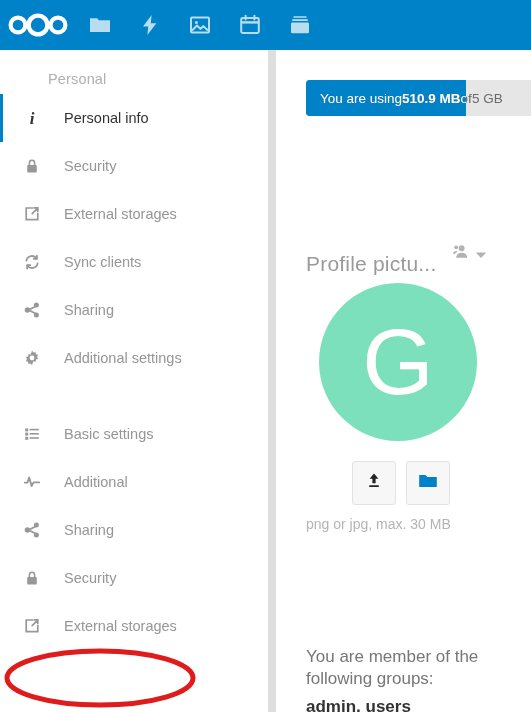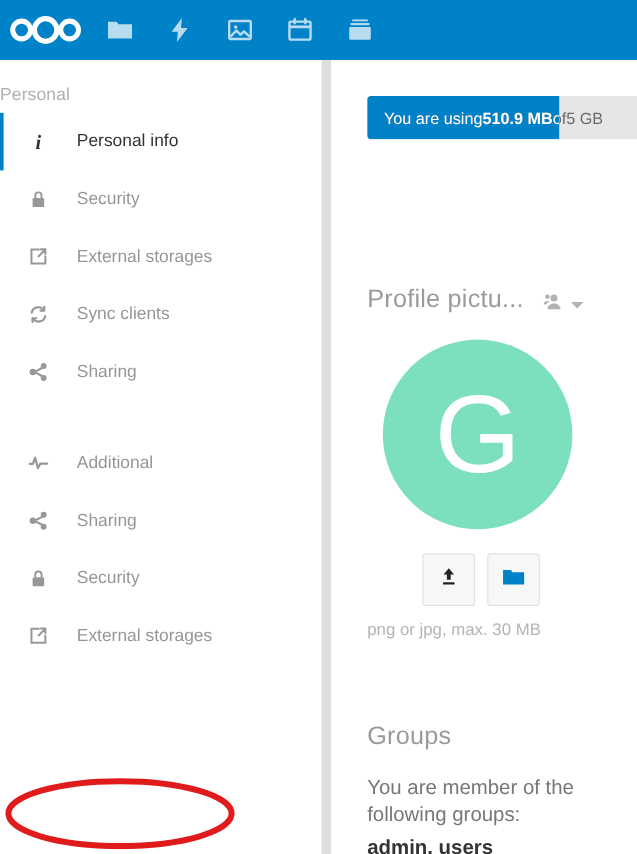--- a/index.html
+++ b/index.html
@@ -31,20 +31,21 @@
   .nav-icon svg { display: block; }
 
   
   .sidebar {
     position: absolute; top: 50px; left: 0;
     width: 268px; height: 662px;
     background: #ffffff;
   }
   .group-heading {
     height: 30px;
+    padding-left: 48px;
     display: flex; align-items: center;
     font-size: 14.5px;
     color: #b0b0b0;
     letter-spacing: .15px;
   }
   .nav-item {
     position: relative;
     height: 48px;
     display: flex; align-items: center;
     padding-left: 16px;
@@ -113,21 +114,21 @@
   .quota-clip .quota-text { color: #ffffff; }
   .quota-clip .quota-text .pre { color: #ffffff; font-weight: normal; }
 
   .section-title {
     position: absolute;
     font-size: 21px; font-weight: normal;
     color: #9a9a9a;
     letter-spacing: .2px;
     white-space: nowrap;
   }
-  #title-profile { top: 188px; left: 30px; text-align: right; }
+  #title-profile { top: 202px; left: 30px; text-align: right; }
   #title-groups  { top: 552px; left: 30px; }
 
   .pic-menu {
     position: absolute; top: 193px; left: 176px;
     display: flex; align-items: center; gap: 6px;
     cursor: pointer;
   }
 
   .avatar {
     position: absolute; top: 233px; left: 43px;
@@ -280,24 +281,46 @@
         <svg width="18" height="18" viewBox="0 0 18 18" fill="#555">
           <circle cx="13.4" cy="4" r="2.5"></circle>
             <circle cx="13.4" cy="14" r="2.5"></circle>
             <circle cx="4.4" cy="9" r="2.7"></circle>
           <path d="M5.4 8.1l7.2-3.6.8 1.6-7.2 3.6zM5.4 9.9l7.2 3.6.8-1.6-7.2-3.6z"></path>
         </svg>
       </span>
       <span class="lbl">Sharing</span>
     </div>
 
+    <div class="nav-item">
+      <span class="ico">
+        <svg width="18" height="18" viewBox="0 0 18 18" fill="#555">
+          <path d="M9 1.6l1.3 1.9 2.2-.6.4 2.3 2.2.6-1 2.1 1 2.1-2.2.6-.4 2.3-2.2-.6L9 16.4l-1.3-1.9-2.2.6-.4-2.3-2.2-.6 1-2.1-1-2.1 2.2-.6.4-2.3 2.2.6z"></path>
+          <circle cx="9" cy="9" r="2.4" fill="#fff"></circle>
+        </svg>
+      </span>
+      <span class="lbl">Additional settings</span>
+    </div>
 
     <div class="spacer-28"></div>
 
 
+    <div class="nav-item">
+      <span class="ico">
+        <svg width="18" height="18" viewBox="0 0 18 18" fill="#555">
+          <rect x="2.2" y="3.4" width="3" height="3"></rect>
+            <rect x="2.2" y="7.6" width="3" height="3"></rect>
+            <rect x="2.2" y="11.8" width="3" height="3"></rect>
+          <rect x="6.6" y="3.8" width="9.2" height="1.6"></rect>
+            <rect x="6.6" y="8" width="9.2" height="1.6"></rect>
+            <rect x="6.6" y="12.2" width="9.2" height="1.6"></rect>
+        </svg>
+      </span>
+      <span class="lbl">Basic settings</span>
+    </div>
 
     <div class="nav-item">
       <span class="ico">
         <svg width="18" height="18" viewBox="0 0 18 18" fill="none" stroke="#555" stroke-width="1.9" stroke-linecap="round" stroke-linejoin="round">
           <path d="M1.8 9.6h2.6l1.8-5 2.4 8.4 2-3.6h5.6"></path>
         </svg>
       </span>
       <span class="lbl">Additional</span>
     </div>
 
@@ -390,21 +413,20 @@
         <span>
           <svg width="22" height="22" viewBox="0 0 24 24" fill="#0082c9">
             <path d="M2.4 5.4h7l1.6 2.2H21.6v11H2.4z"></path>
           </svg>
         </span>
       </div>
     </div>
 
     <div class="hint">png or jpg, max. 30 MB</div>
 
-    <h2 class="section-title" id="title-groups">Groups</h2>
 
     <div class="groups-text">You are member of the following groups:</div>
     <div class="groups-list">admin, users</div>
   </div>
 
   <div class="annot">
     <svg width="200" height="64" viewBox="0 0 200 64">
       <ellipse cx="98" cy="31" rx="93" ry="27" fill="none" stroke="#e01b1b" stroke-width="5"></ellipse>
     </svg>
   </div>

